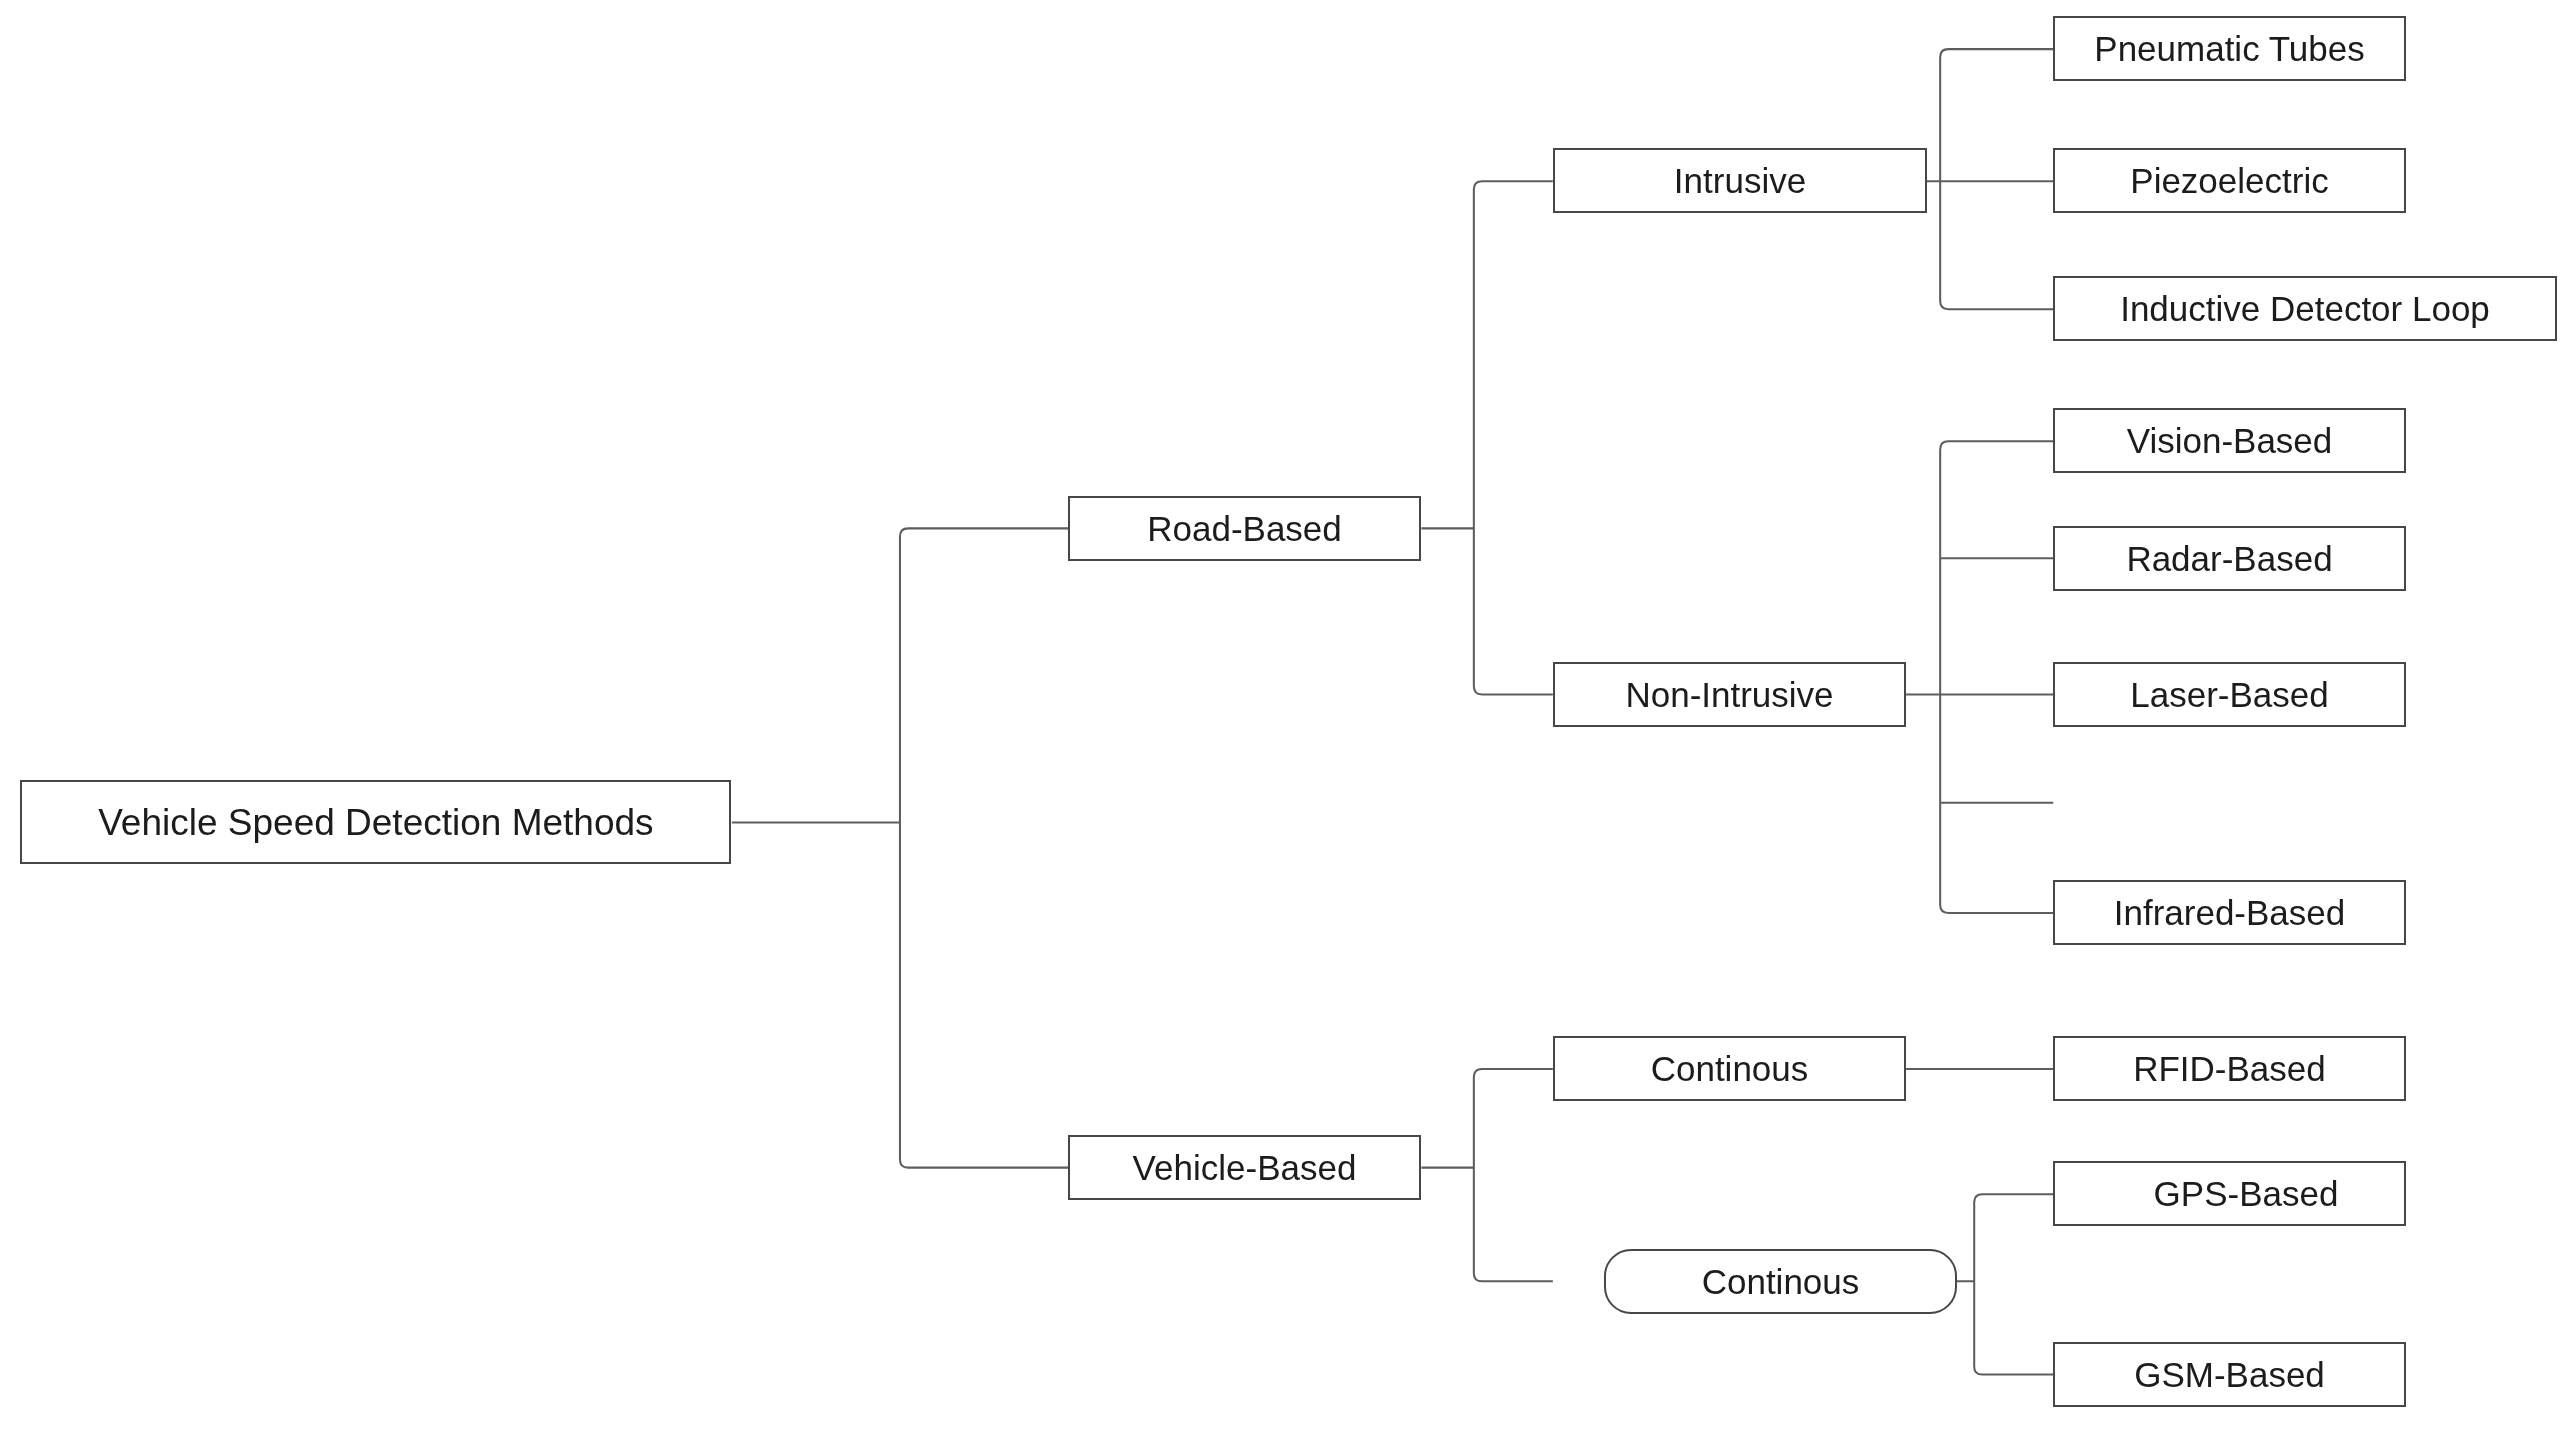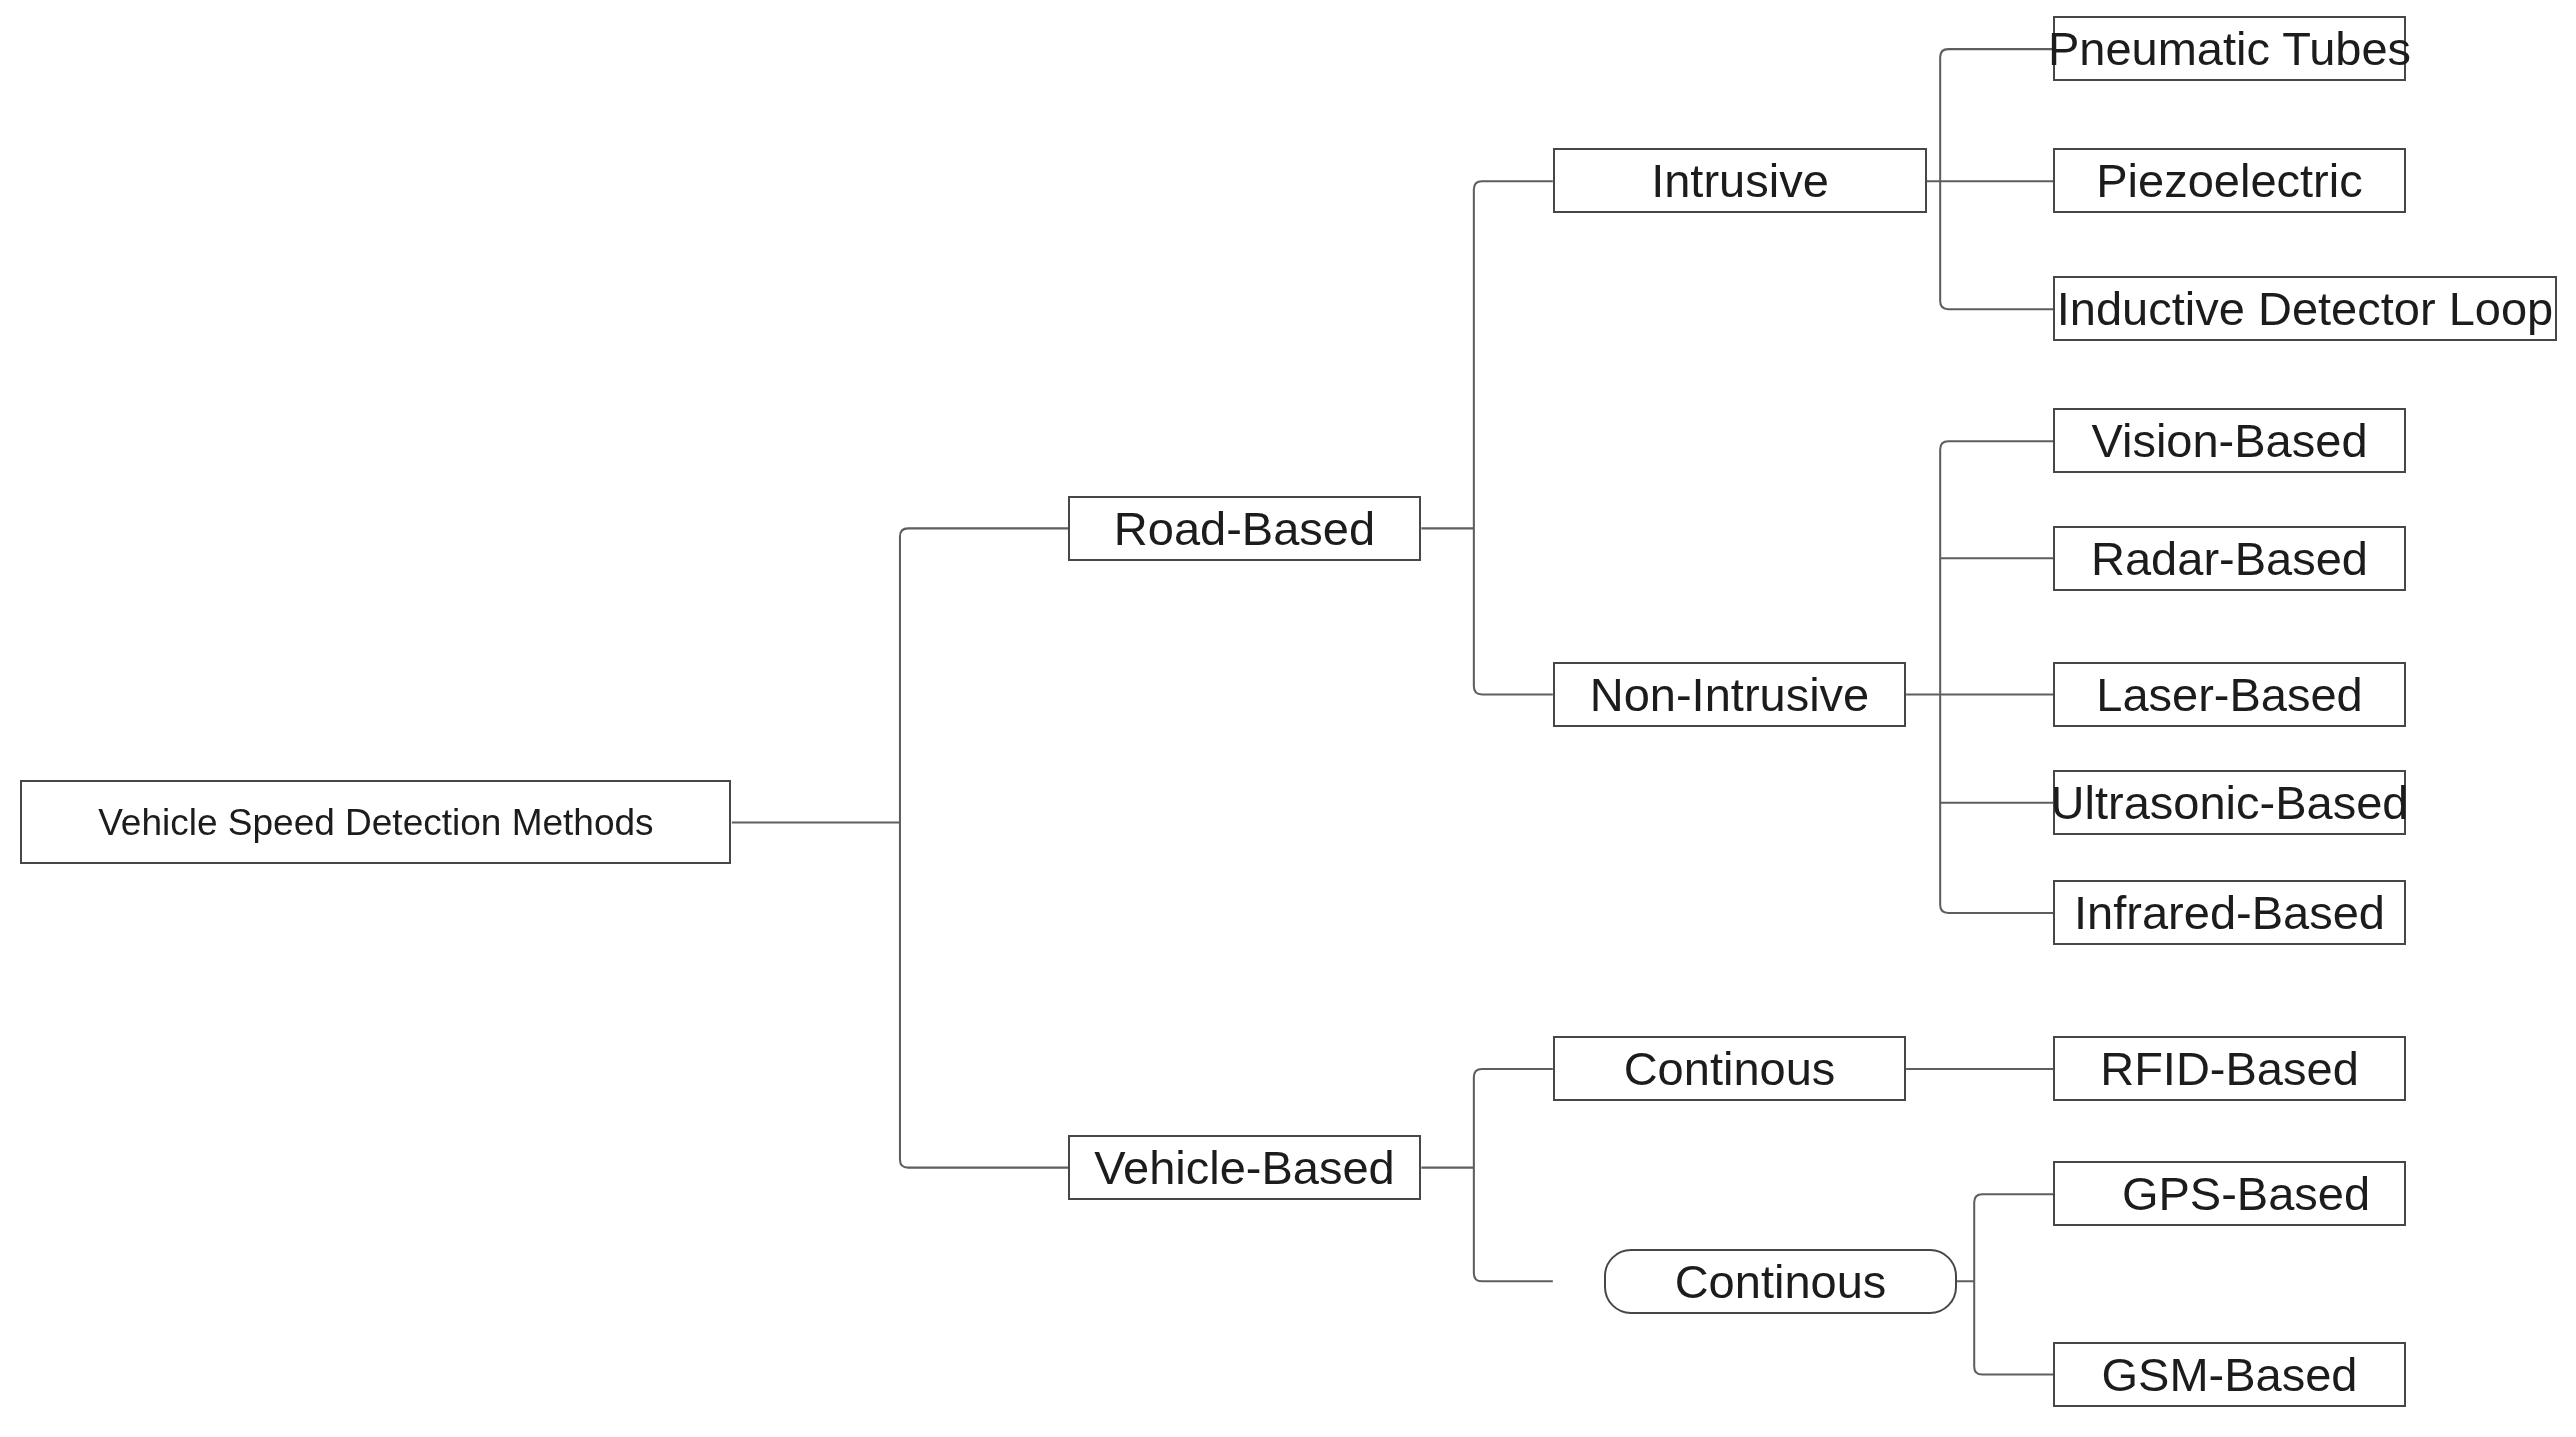--- a/index.html
+++ b/index.html
@@ -22,21 +22,21 @@
     top: 0;
     width: 2576px;
     height: 1438px;
   }
   .node {
     position: absolute;
     box-sizing: border-box;
     background: #ffffff;
     border: 2px solid #474747;
     color: #1c1c1c;
-    font-size: 47px;
+    font-size: 35px;
     line-height: 1;
     display: flex;
     align-items: center;
     justify-content: center;
     text-align: center;
     white-space: nowrap;
   }
   .node.root {
     font-size: 37px;
   }
@@ -92,21 +92,20 @@
   <div class="node" style="left:2053px; top:148px; width:353px; height:65px;">Piezoelectric</div>
 
   <div class="node" style="left:2053px; top:276px; width:504px; height:65px;">Inductive Detector Loop</div>
 
   <div class="node" style="left:2053px; top:408px; width:353px; height:65px;">Vision-Based</div>
 
   <div class="node" style="left:2053px; top:526px; width:353px; height:65px;">Radar-Based</div>
 
   <div class="node" style="left:2053px; top:662px; width:353px; height:65px;">Laser-Based</div>
 
-  <div class="node" style="left:2053px; top:770px; width:353px; height:65px;">Ultrasonic-Based</div>
 
   <div class="node" style="left:2053px; top:880px; width:353px; height:65px;">Infrared-Based</div>
 
   <div class="node" style="left:2053px; top:1036px; width:353px; height:65px;">RFID-Based</div>
 
   <div class="node" style="left:2053px; top:1161px; width:353px; height:65px;padding-left:33px;">GPS-Based</div>
 
   <div class="node" style="left:2053px; top:1342px; width:353px; height:65px;">GSM-Based</div>
 
 </div>

